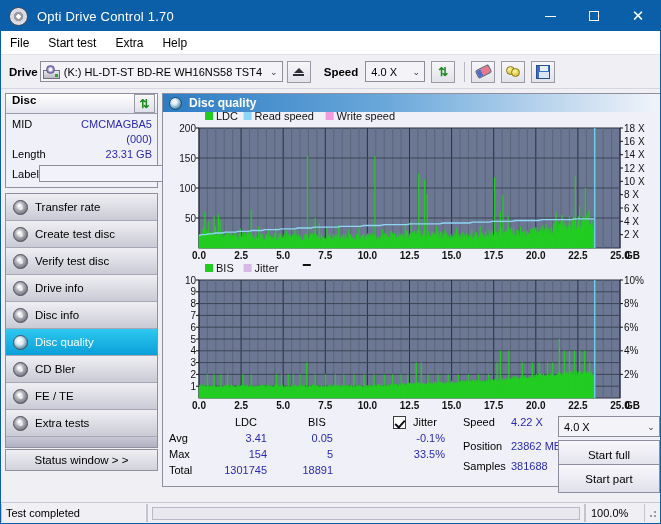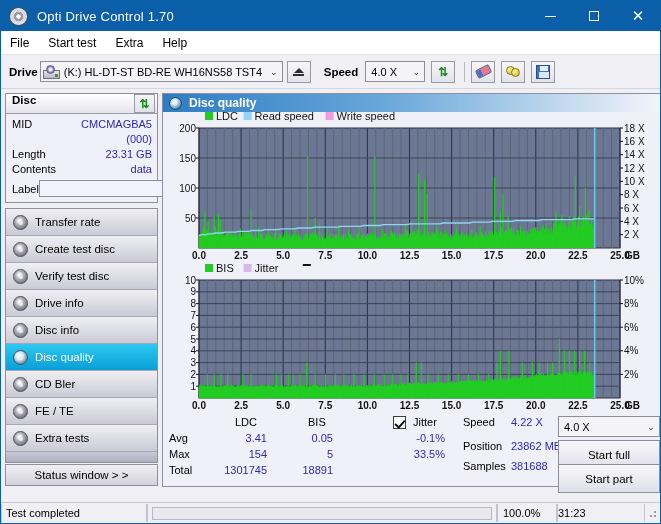--- a/index.html
+++ b/index.html
@@ -191,24 +191,20 @@
           </span>
         </div>
         <div class="disc-rows">
           <div class="drow">
             <span class="k">MID</span>
             <span class="v">CMCMAGBA5 (000)</span>
           </div>
           <div class="drow">
             <span class="k">Length</span>
             <span class="v">23.31 GB</span>
-          </div>
-          <div class="drow">
-            <span class="k">Contents</span>
-            <span class="v">data</span>
           </div>
           <div class="label-row">
             <span class="k">Label</span>
             <input class="lbl-input" type="text" value="" style="">
             <span class="cdbtn">
               <span class="cdico"></span>
             </span>
           </div>
         </div>
       </div>
@@ -609,16 +605,15 @@
       </div>
     </div>
   </div>
 
   <div class="statusbar">
     <span class="sb-seg sb-text">Test completed</span>
     <span class="sb-seg sb-bar">
       <span class="pbar"><span class="pfill" id="pfill" style="width: 100%;"></span></span>
     </span>
     <span class="sb-seg sb-pct">100.0%</span>
-    <span class="sb-seg sb-time">31:23</span>
     <span class="grip"></span>
   </div>
 </div>
 
 </body></html>

